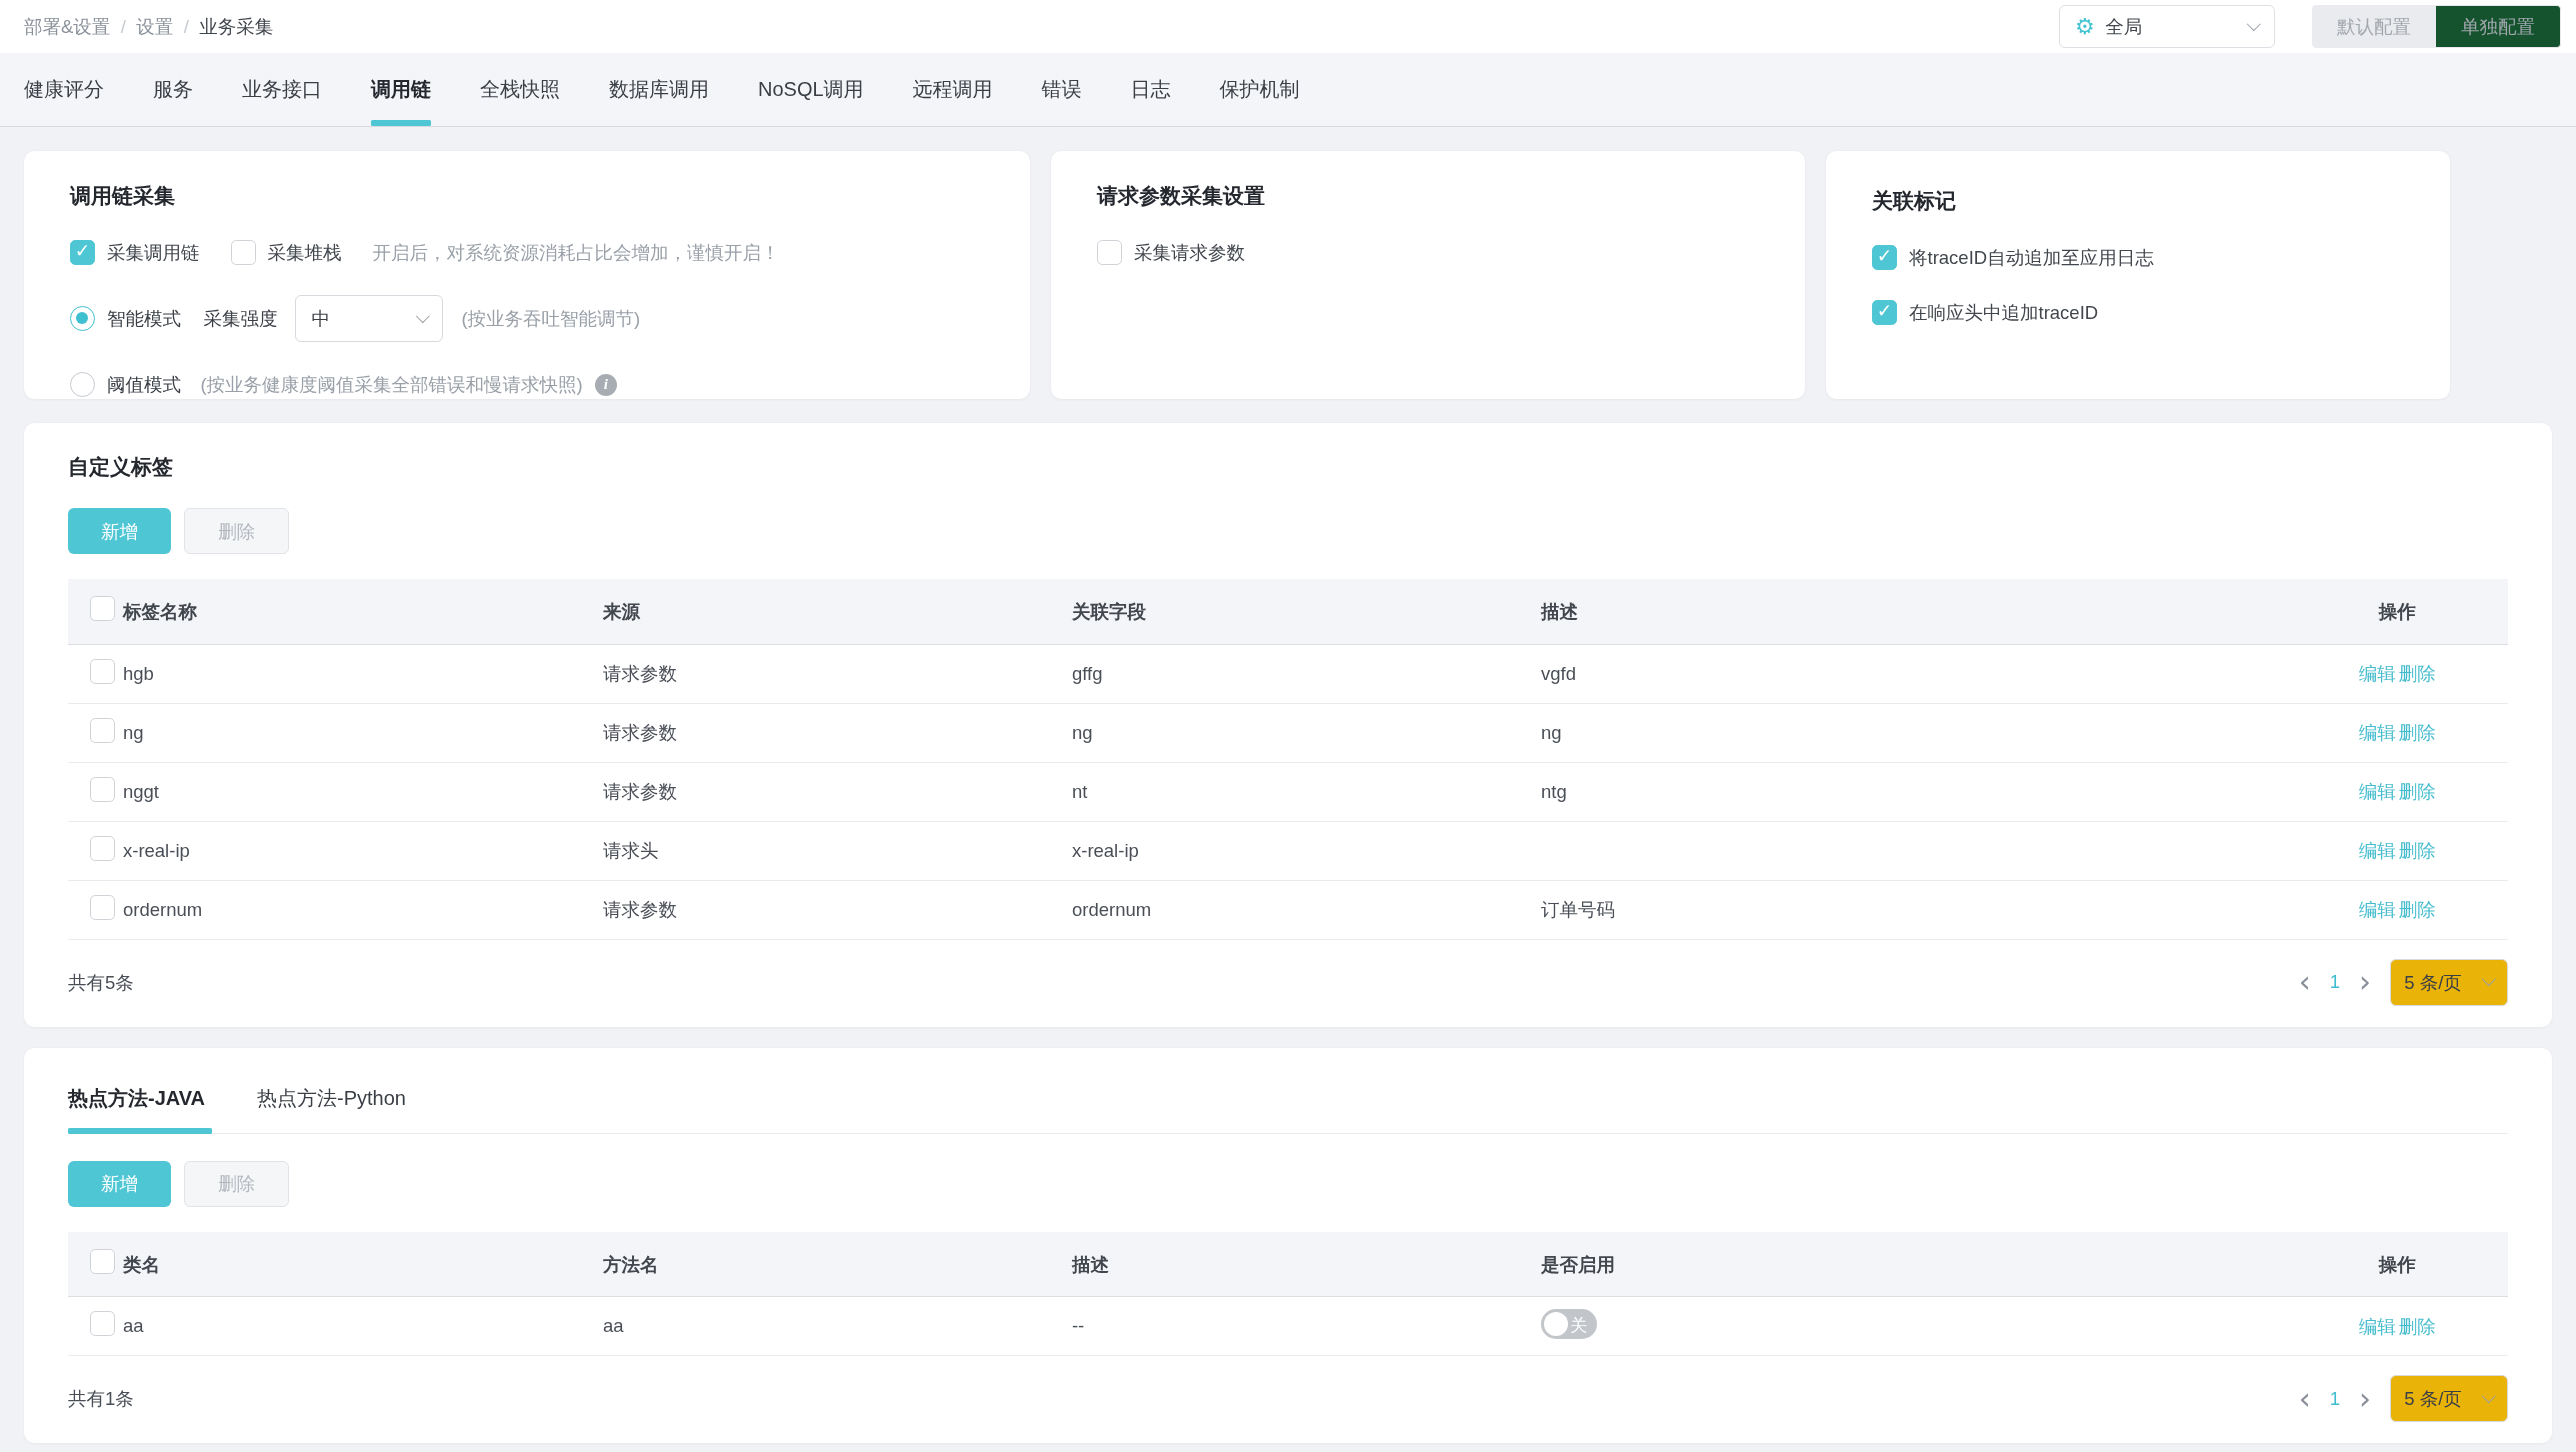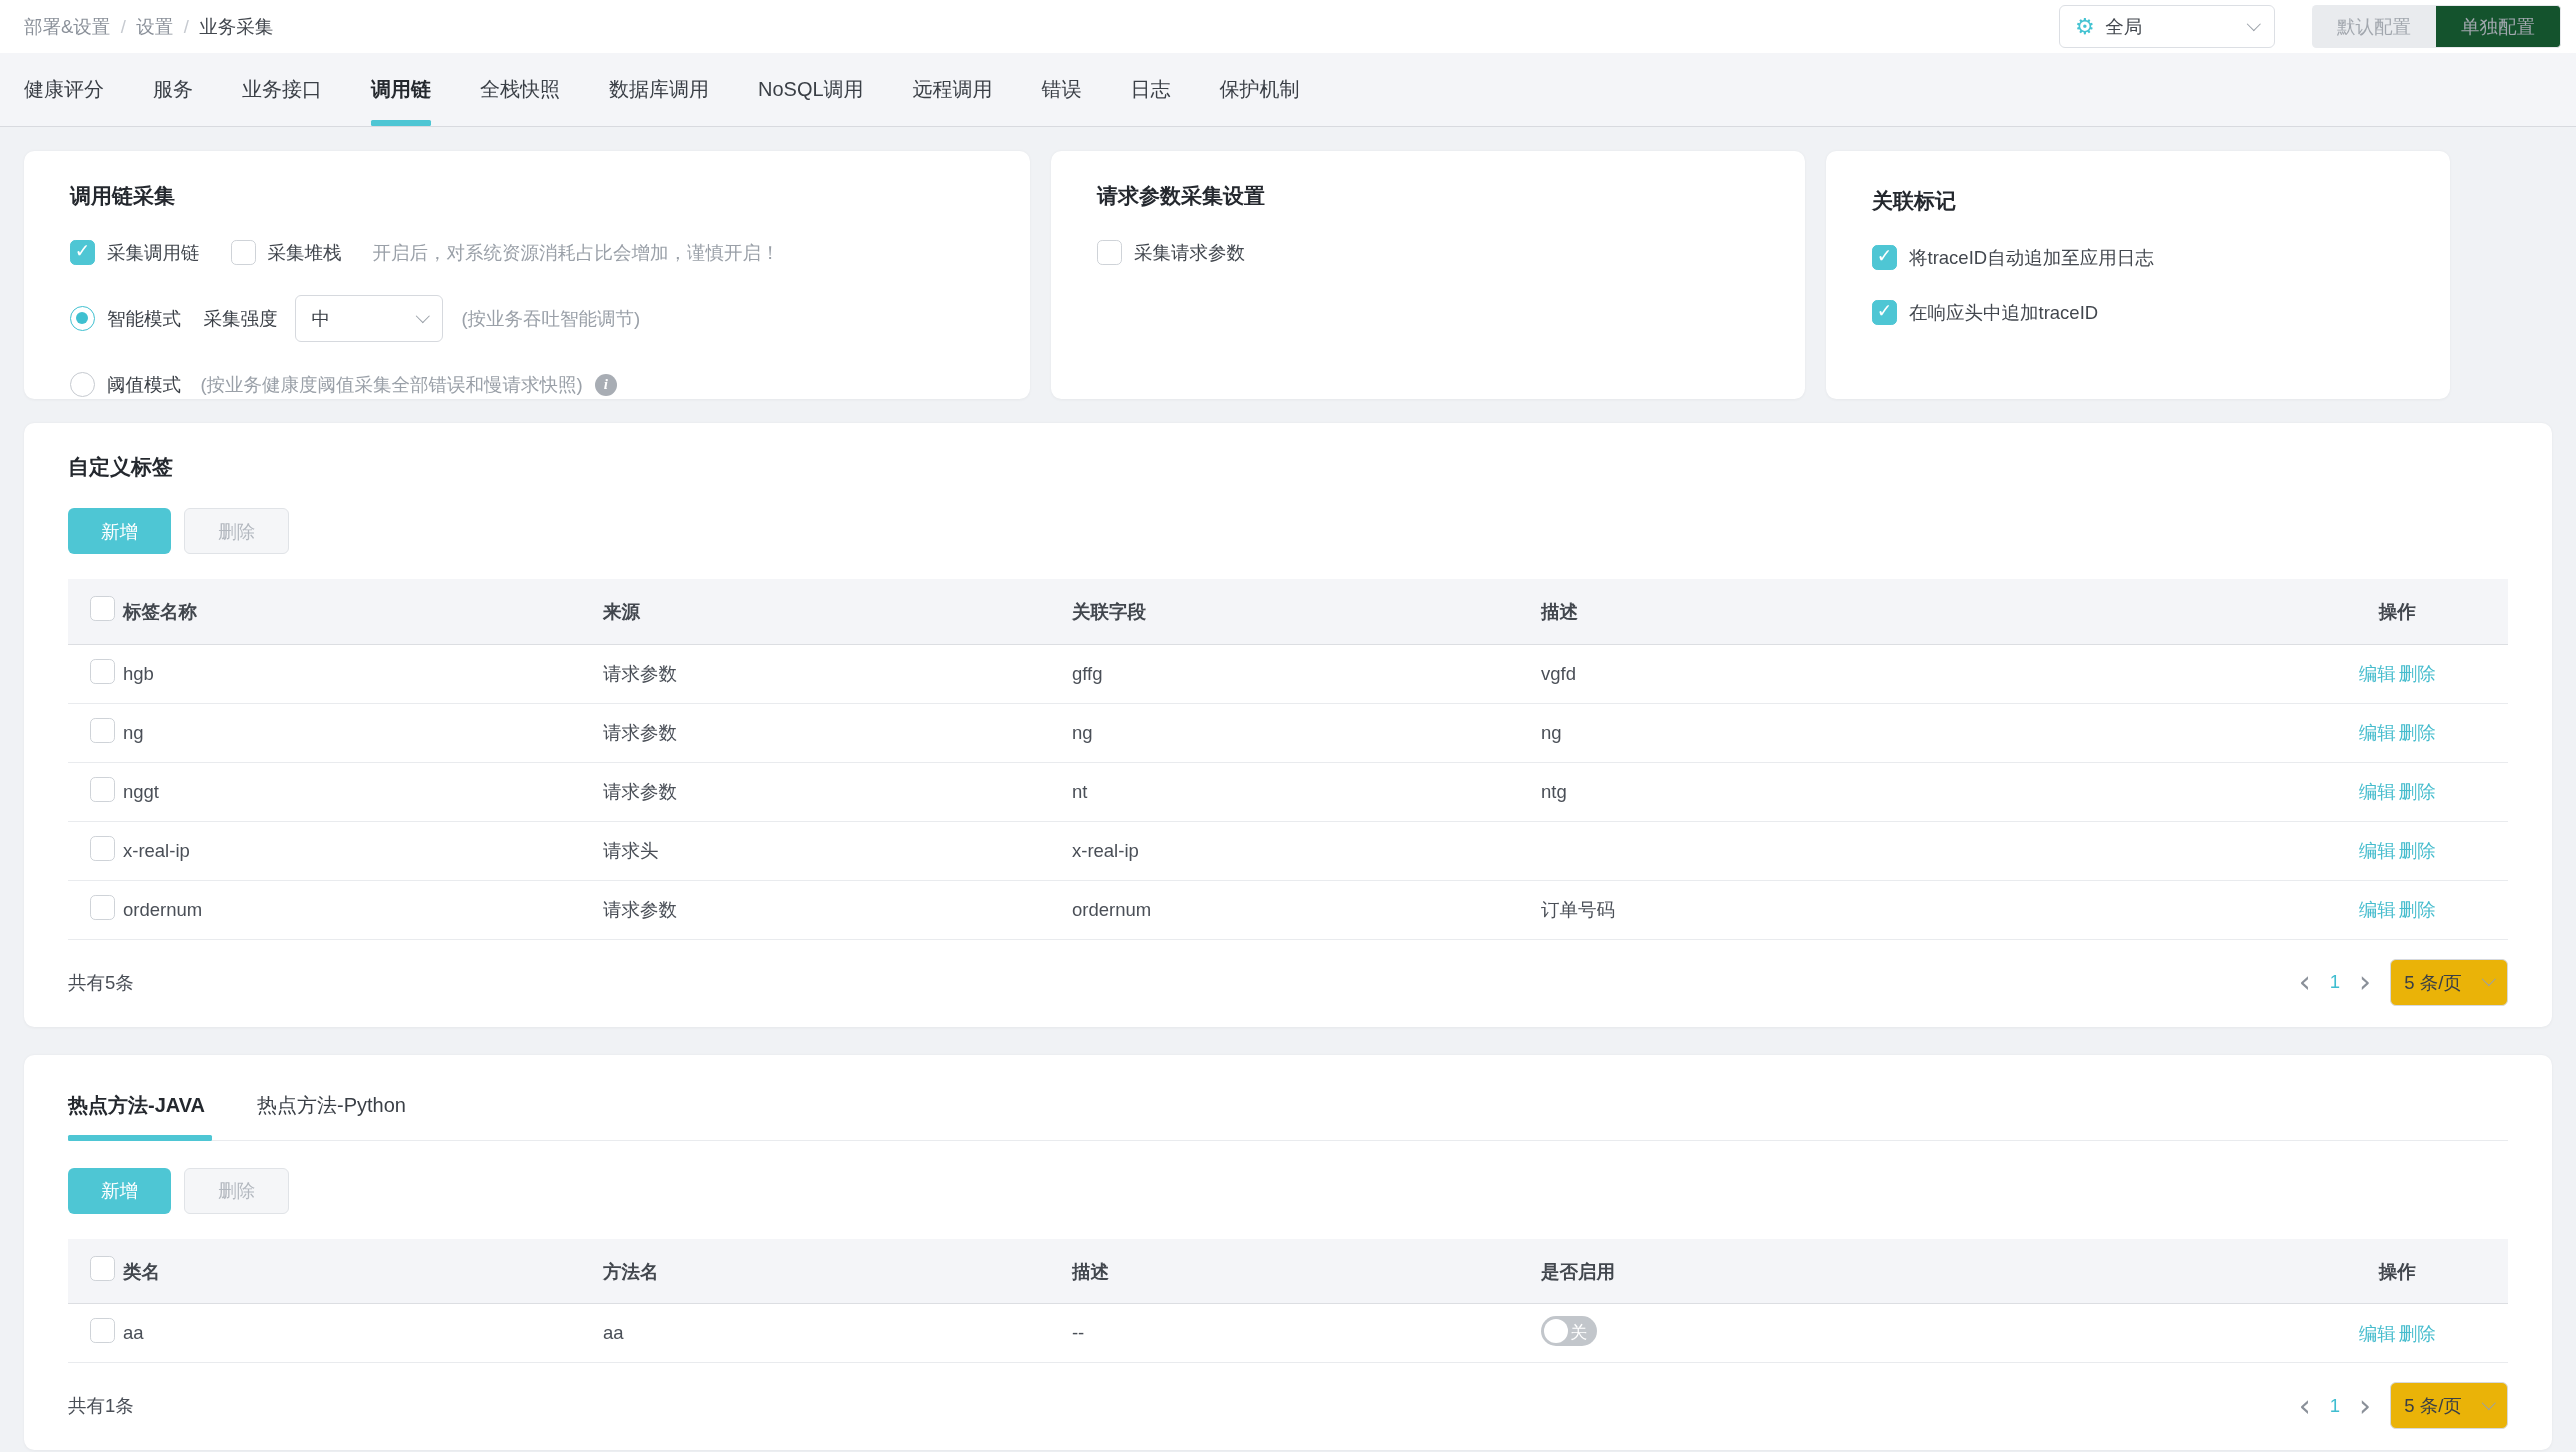--- a/index.html
+++ b/index.html
@@ -43,21 +43,21 @@
   .cb.checked::after { content:"\2713"; position:absolute; left:0; right:0; top:-1.5px; text-align:center; color:#fff; font-size:18.5px; font-weight:bold; }
   .cb-label { color:#42474e; margin-right:19px; }
   .radio { width:25px; height:25px; border:1.5px solid #c6cad0; border-radius:50%; background:#fff; display:inline-block; position:relative; flex:none; cursor:pointer; }
   .radio.selected { border-color:#3fc0d0; }
   .radio.selected::after { content:""; position:absolute; width:12px; height:12px; border-radius:50%; background:#3fc0d0; left:5.2px; top:5.2px; }
   .mini-select { width:148px; height:47px; border:0.7px solid #d6d9de; border-radius:6px; background:#fff;
     display:inline-flex; align-items:center; padding:0 15px; justify-content:space-between; margin:0 6px; cursor:pointer; }
   .info-icon { width:22px; height:22px; border-radius:50%; background:#a8adb4; color:#fff; font-size:15px; font-weight:bold;
     display:inline-flex; align-items:center; justify-content:center; font-family:"Liberation Serif","DejaVu Serif",serif; font-style:italic; }
   
-  .bigcard { margin:0 24px 28px 24px; background:#fff; border-radius:10.4px; box-shadow:0 0.7px 3px rgba(31,35,41,.05); padding:30px 44px 21px 44px; }
+  .bigcard { margin:0 24px 21px 24px; background:#fff; border-radius:10.4px; box-shadow:0 0.7px 3px rgba(31,35,41,.05); padding:30px 44px 21px 44px; }
   .btn-row { margin-top:27px; display:flex; gap:13.3px; }
   .btn { height:46px; padding:0 33px; border-radius:6px; display:inline-flex; align-items:center; justify-content:center; cursor:pointer; border:none; font-size:18.5px; }
   .btn-primary { background:#4ec6d4; color:#fff; }
   .btn-disabled { background:#f5f6f8; color:#b3b8bf; border:0.7px solid #e0e3e7; cursor:not-allowed; }
   table { border-collapse:collapse; width:100%; margin-top:25px; }
   th, td { text-align:left; font-weight:normal; }
   thead tr { background:#f4f5f8; height:65px; }
   thead th { color:#42474e; font-weight:bold; border-bottom:1.5px solid #dcdee2; }
   tbody tr { height:59px; border-bottom:0.7px solid #e9ebee; }
   td { color:#4a4f57; }

